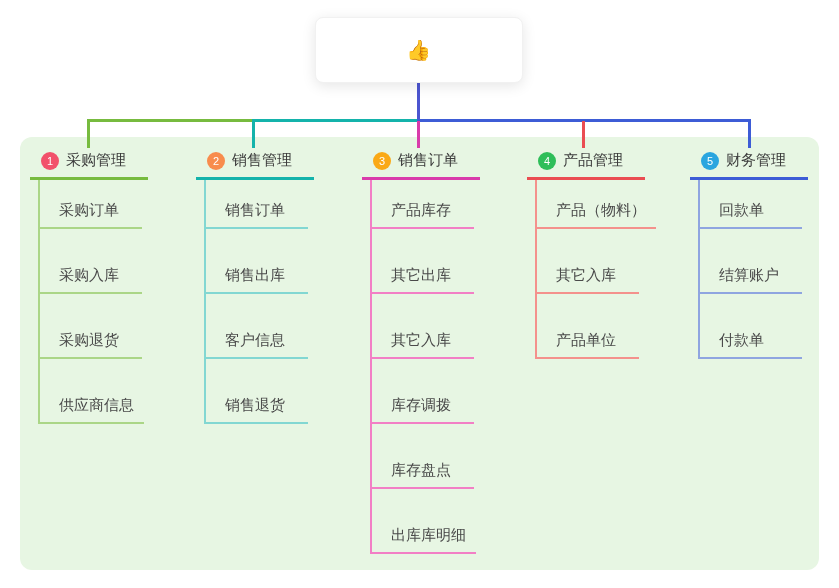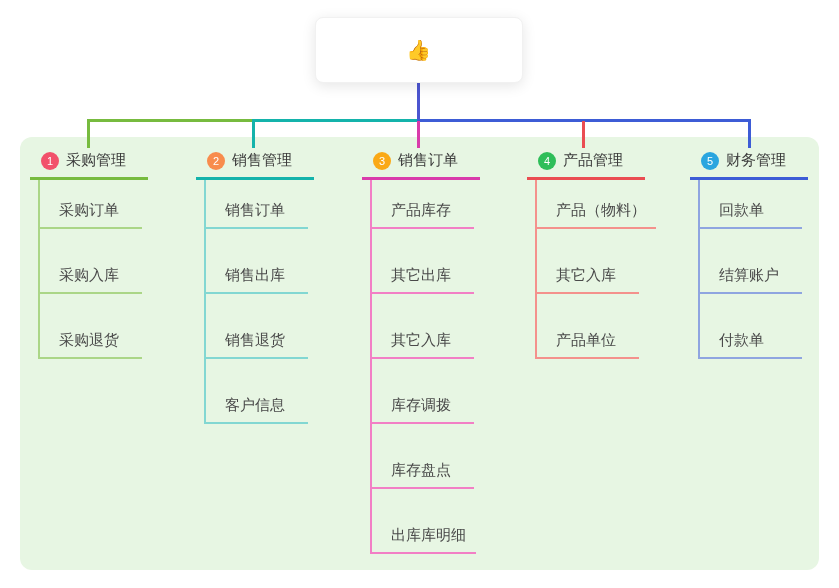--- a/index.html
+++ b/index.html
@@ -95,40 +95,43 @@
     <div class="children">
       <div class="child">
           <span class="child-box">采购订单</span>
         </div>
       <div class="child">
           <span class="child-box">采购入库</span>
         </div>
       <div class="child">
           <span class="child-box">采购退货</span>
         </div>
+      <div class="child">
+          <span class="child-box">供应商信息</span>
+        </div>
     </div>
   </div>
 
   <div class="branch" style="left: 196px; --main: #14B3AB; --light: #82D7D2; --badge: #F88C4D;">
     <div class="branch-header">
       <span class="badge">2</span>
       <span>销售管理</span>
     </div>
     <div class="children">
       <div class="child">
           <span class="child-box">销售订单</span>
         </div>
       <div class="child">
           <span class="child-box">销售出库</span>
         </div>
       <div class="child">
-          <span class="child-box">销售退货</span>
+          <span class="child-box">客户信息</span>
         </div>
       <div class="child">
-          <span class="child-box">客户信息</span>
+          <span class="child-box">销售退货</span>
         </div>
     </div>
   </div>
 
   <div class="branch" style="left: 362px; --main: #D93BAB; --light: #F27FC5; --badge: #FAA916;">
     <div class="branch-header">
       <span class="badge">3</span>
       <span>销售订单</span>
     </div>
     <div class="children">

